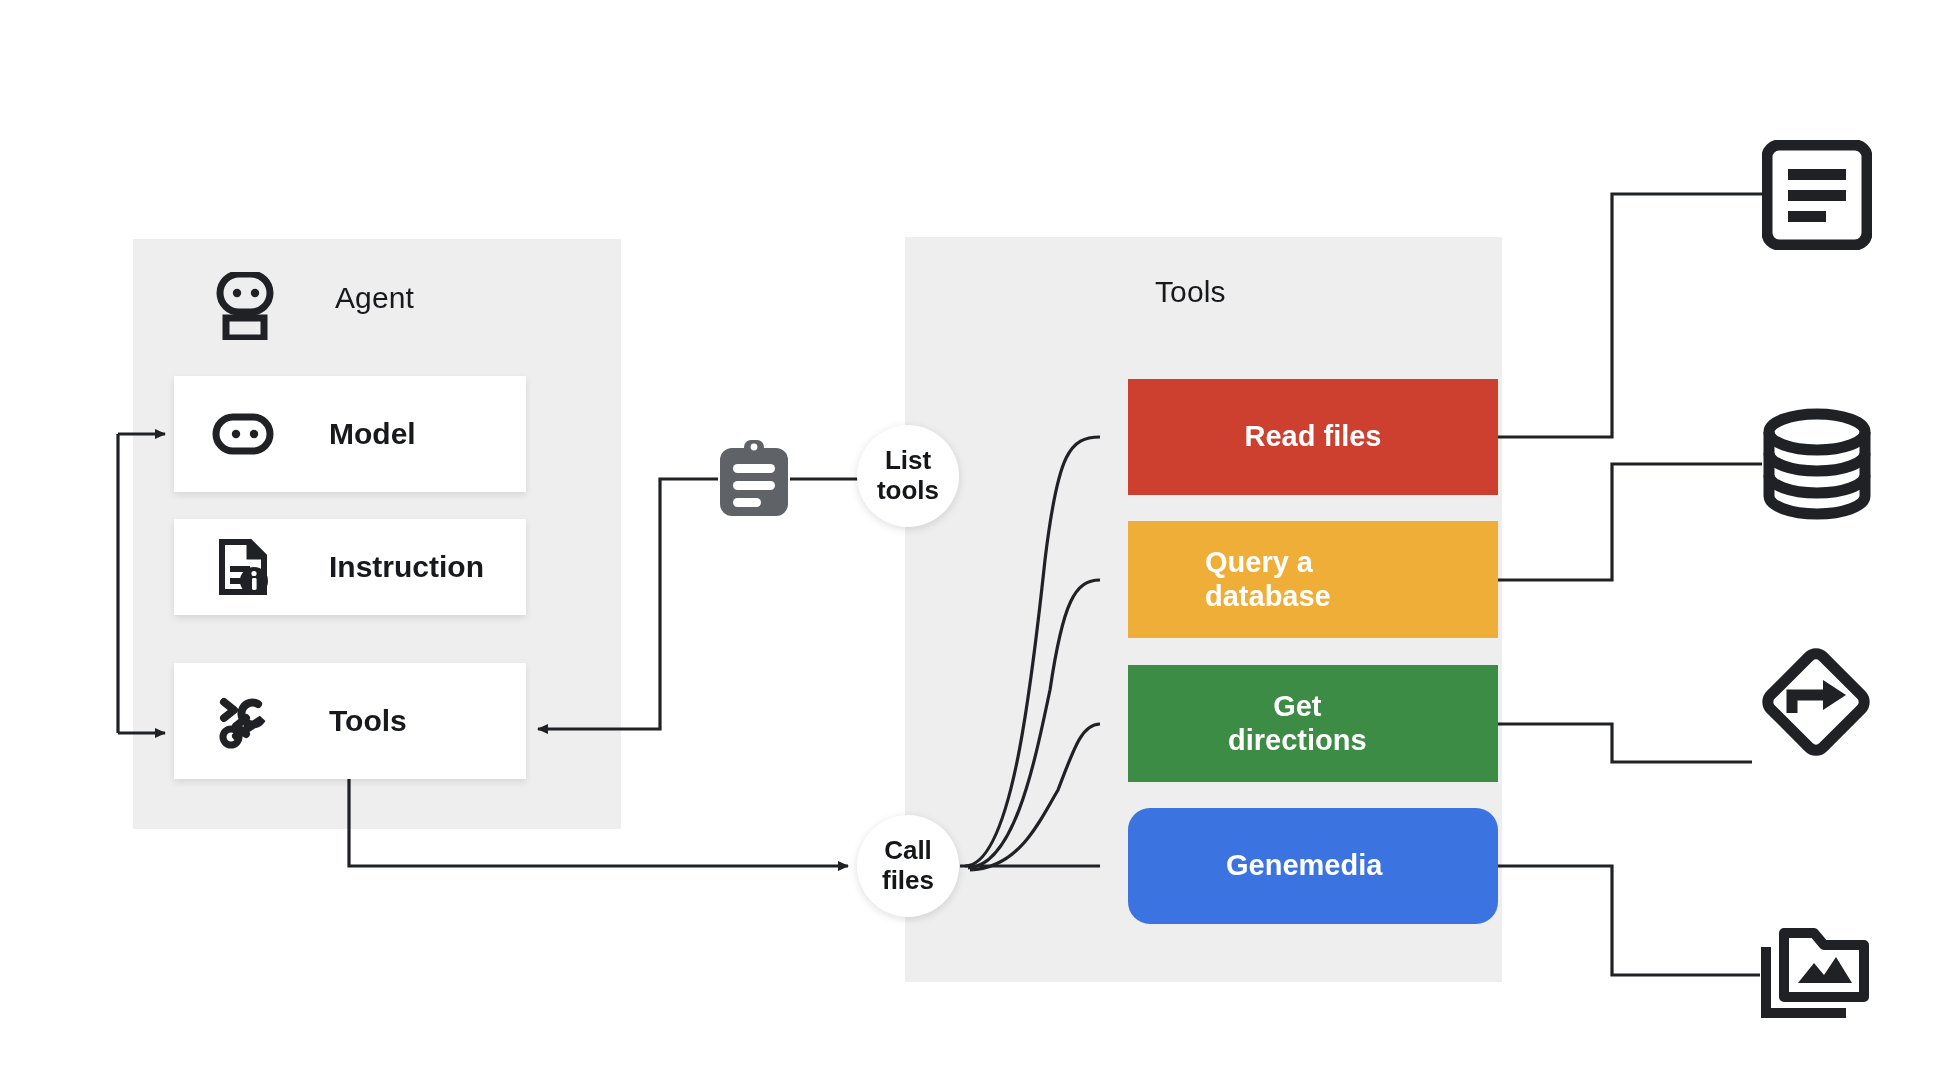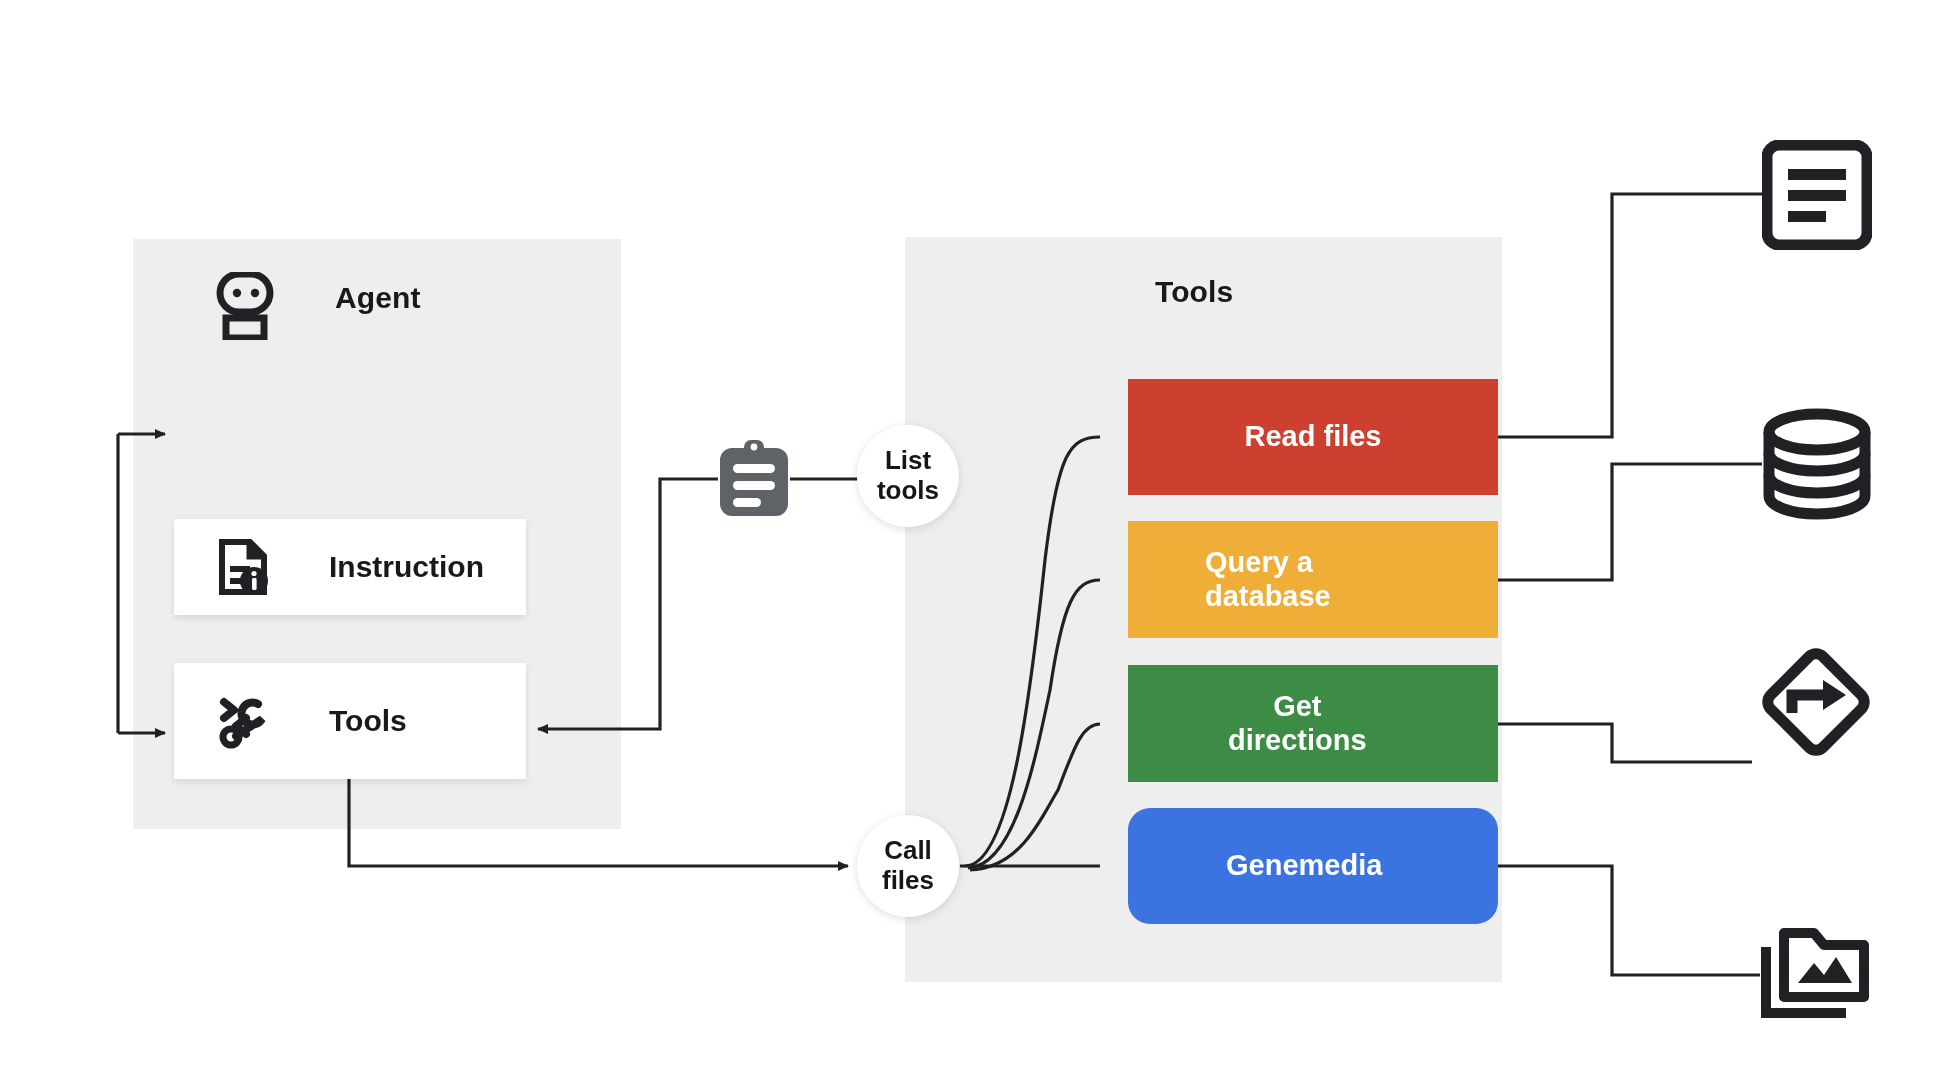--- a/index.html
+++ b/index.html
@@ -2,21 +2,21 @@
 <html><head>
 <meta charset="utf-8">
 <style>
   html,body{margin:0;padding:0;background:#ffffff;}
   body{width:1944px;height:1082px;position:relative;overflow:hidden;
        font-family:"Liberation Sans", sans-serif;color:#1f2125;}
   #stage{position:absolute;left:0;top:0;width:1944px;height:1082px;}
   .panel{position:absolute;background:#eeeeee;}
   #agent-panel{left:133px;top:239px;width:488px;height:590px;}
   #tools-panel{left:905px;top:237px;width:597px;height:745px;}
-  .panel-title{position:absolute;font-weight:700;font-size:30px;color:#18191c;
+  .panel-title{position:absolute;font-weight:400;font-size:30px;color:#18191c;
                letter-spacing:.1px;white-space:nowrap;}
   #agent-title{left:335px;top:281px;}
   #tools-title{left:1155px;top:275px;}
   .card{position:absolute;background:#ffffff;box-shadow:0 3px 7px rgba(0,0,0,.10);
         display:flex;align-items:center;}
   .card .ic{position:absolute;left:38px;top:50%;transform:translateY(-50%);
             width:62px;height:62px;}
   .card .lbl{position:absolute;left:155px;font-weight:700;font-size:30px;color:#18191c;
              white-space:nowrap;}
   #card-model{left:174px;top:376px;width:352px;height:116px;}
@@ -89,20 +89,30 @@
   <div style="position:absolute;left:212px;top:272px;width:66px;height:68px;">
     <svg viewBox="0 0 66 68" width="66" height="68">
       <rect x="8" y="2" width="50" height="38" rx="19" fill="none" stroke="#1f2125" stroke-width="7"></rect>
       <circle cx="25" cy="21" r="4.2" fill="#1f2125"></circle>
       <circle cx="43" cy="21" r="4.2" fill="#1f2125"></circle>
       <rect x="14" y="46" width="38" height="20" fill="none" stroke="#1f2125" stroke-width="7"></rect>
     </svg>
   </div>
   <div class="panel-title" id="agent-title">Agent</div>
 
+  <div class="card" id="card-model">
+    <span class="ic">
+      <svg viewBox="0 0 62 62" width="62" height="62">
+        <rect x="4" y="14" width="54" height="34" rx="17" fill="none" stroke="#1f2125" stroke-width="7"></rect>
+        <circle cx="24" cy="31" r="4.2" fill="#1f2125"></circle>
+        <circle cx="42" cy="31" r="4.2" fill="#1f2125"></circle>
+      </svg>
+    </span>
+    <span class="lbl">Model</span>
+  </div>
 
   <div class="card" id="card-instruction">
     <span class="ic">
       <svg viewBox="0 0 62 62" width="62" height="62">
         <path d="M10,6 H38 L52,20 V56 H10 Z" fill="none" stroke="#1f2125" stroke-width="6" stroke-linejoin="miter"></path>
         <path d="M37,7 V21 H51" fill="#1f2125" stroke="#1f2125" stroke-width="5" stroke-linejoin="miter"></path>
         <rect x="18" y="30" width="20" height="6" fill="#1f2125"></rect>
         <rect x="18" y="42" width="14" height="6" fill="#1f2125"></rect>
         <circle cx="42" cy="45" r="14" fill="#1f2125"></circle>
         <circle cx="42" cy="37.5" r="2.6" fill="#ffffff"></circle>

